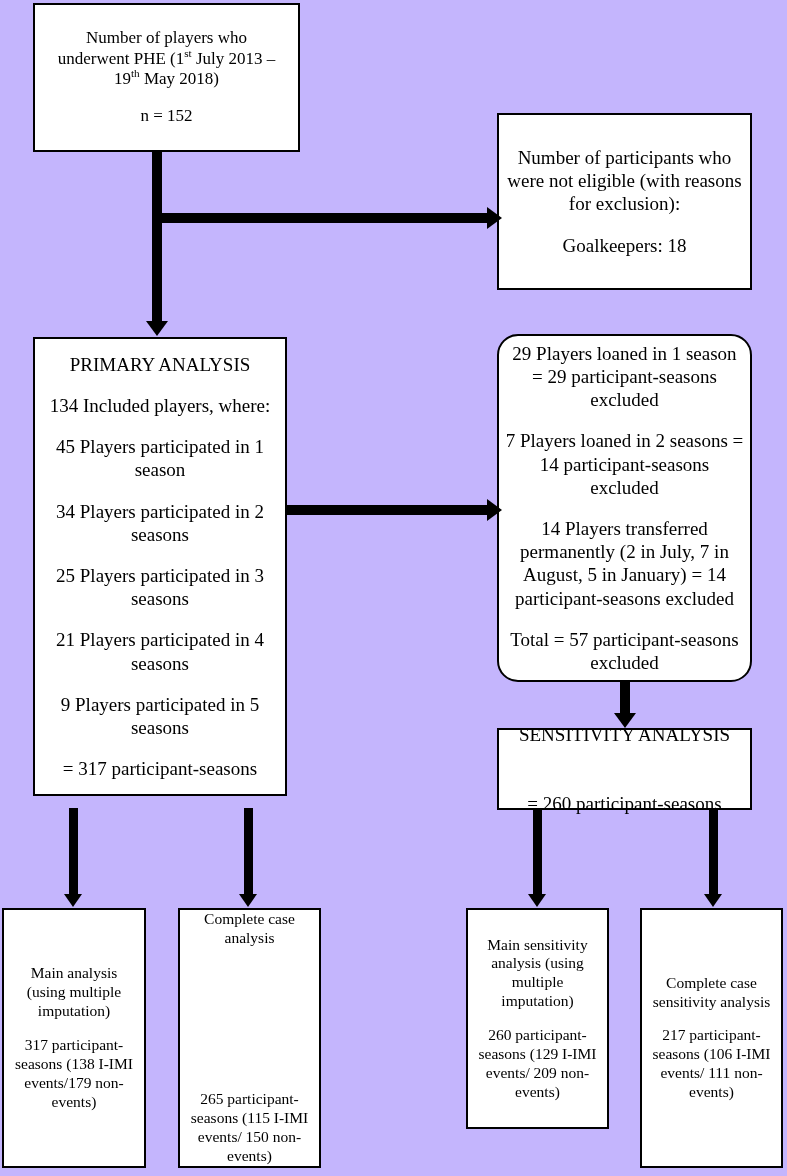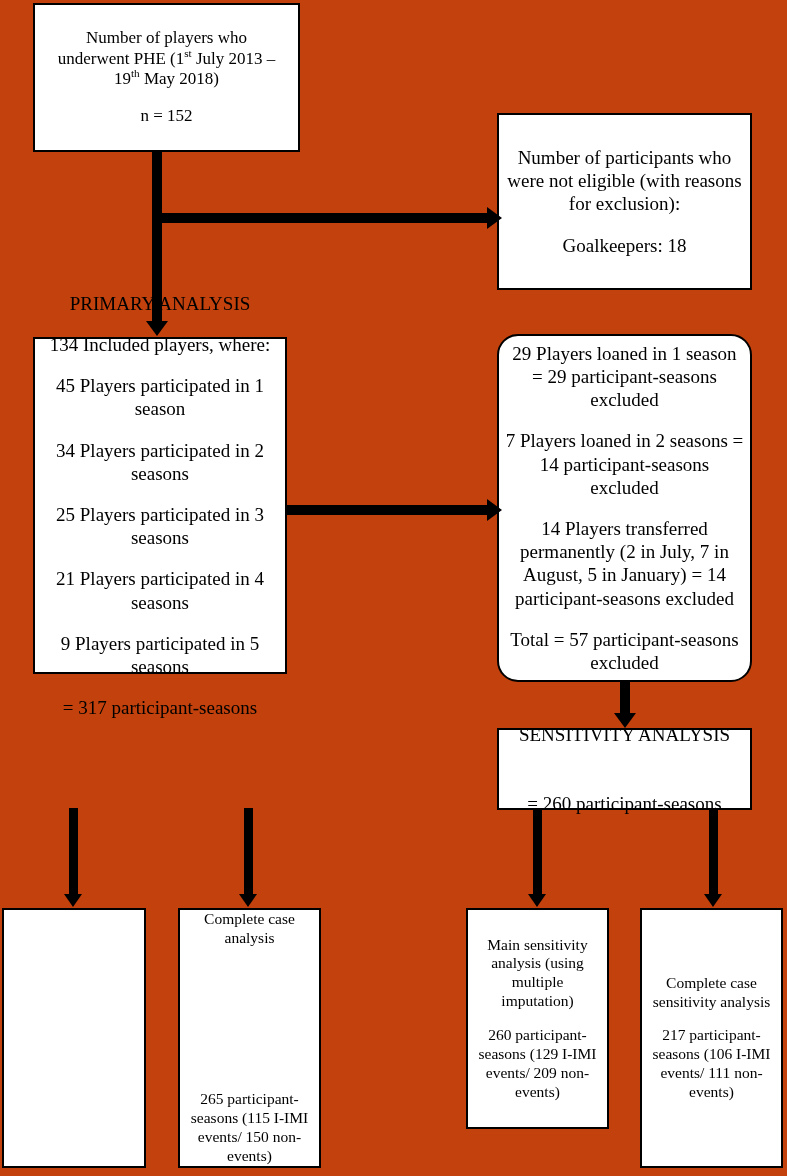--- a/index.html
+++ b/index.html
@@ -4,21 +4,21 @@
 <style>
   html, body {
     margin: 0;
     padding: 0;
     background: #ffffff;
   }
   #flow-root {
     position: relative;
     width: 787px;
     height: 1176px;
-    background: #c2410c;
+    background: #c4b5fd;
     font-family: "Liberation Serif", "DejaVu Serif", serif;
     color: #000000;
     overflow: hidden;
   }
   .box {
     position: absolute;
     box-sizing: border-box;
     border: 2.5px solid #000000;
     background: #ffffff;
     display: flex;
@@ -85,21 +85,21 @@
     <p style="margin-top:0;"><span>underwent PHE (1</span><sup>st</sup><span> July 2013 –</span></p>
     <p style="margin-top:0;"><span>19</span><sup>th</sup><span> May 2018)</span></p>
     <p>n = 152</p>
   </div>
 
   <div class="box f16" style="left:497px; top:113px; width:255px; height:177px;">
     <p>Number of participants who were not eligible (with reasons for exclusion):</p>
     <p>Goalkeepers: 18</p>
   </div>
 
-  <div class="box f16" style="left:33px; top:337px; width:254px; height:337px;">
+  <div class="box f16" style="left:33px; top:337px; width:254px; height:459px;">
     <p>PRIMARY ANALYSIS</p>
     <p>134 Included players, where:</p>
     <p>45 Players participated in 1 season</p>
     <p>34 Players participated in 2 seasons</p>
     <p>25 Players participated in 3 seasons</p>
     <p>21 Players participated in 4 seasons</p>
     <p>9 Players participated in 5 seasons</p>
     <p>= 317 participant-seasons</p>
   </div>
 
@@ -109,20 +109,22 @@
     <p>14 Players transferred permanently (2 in July, 7 in August, 5 in January) = 14 participant-seasons excluded</p>
     <p>Total = 57 participant-seasons excluded</p>
   </div>
 
   <div class="box f16" style="left:497px; top:728px; width:255px; height:82px;gap:28px;">
     <p style="margin-top:0;">SENSITIVITY ANALYSIS</p>
     <p>= 260 participant-seasons</p>
   </div>
 
   <div class="box f155" style="left:2px; top:908px; width:144px; height:260px;">
+    <p style="margin-top:0;">Main analysis (using multiple imputation)</p>
+    <p>317 participant-seasons (138 I-IMI events/179 non-events)</p>
   </div>
 
   <div class="box f155" style="left:178px; top:908px; width:143px; height:260px;justify-content:space-between;">
     <p style="margin-top:0;">Complete case analysis</p>
     <p>265 participant-seasons (115 I-IMI events/ 150 non-events)</p>
   </div>
 
   <div class="box f155" style="left:466px; top:908px; width:143px; height:221px;">
     <p style="margin-top:0;">Main sensitivity analysis (using multiple imputation)</p>
     <p>260 participant-seasons (129 I-IMI events/ 209 non-events)</p>

